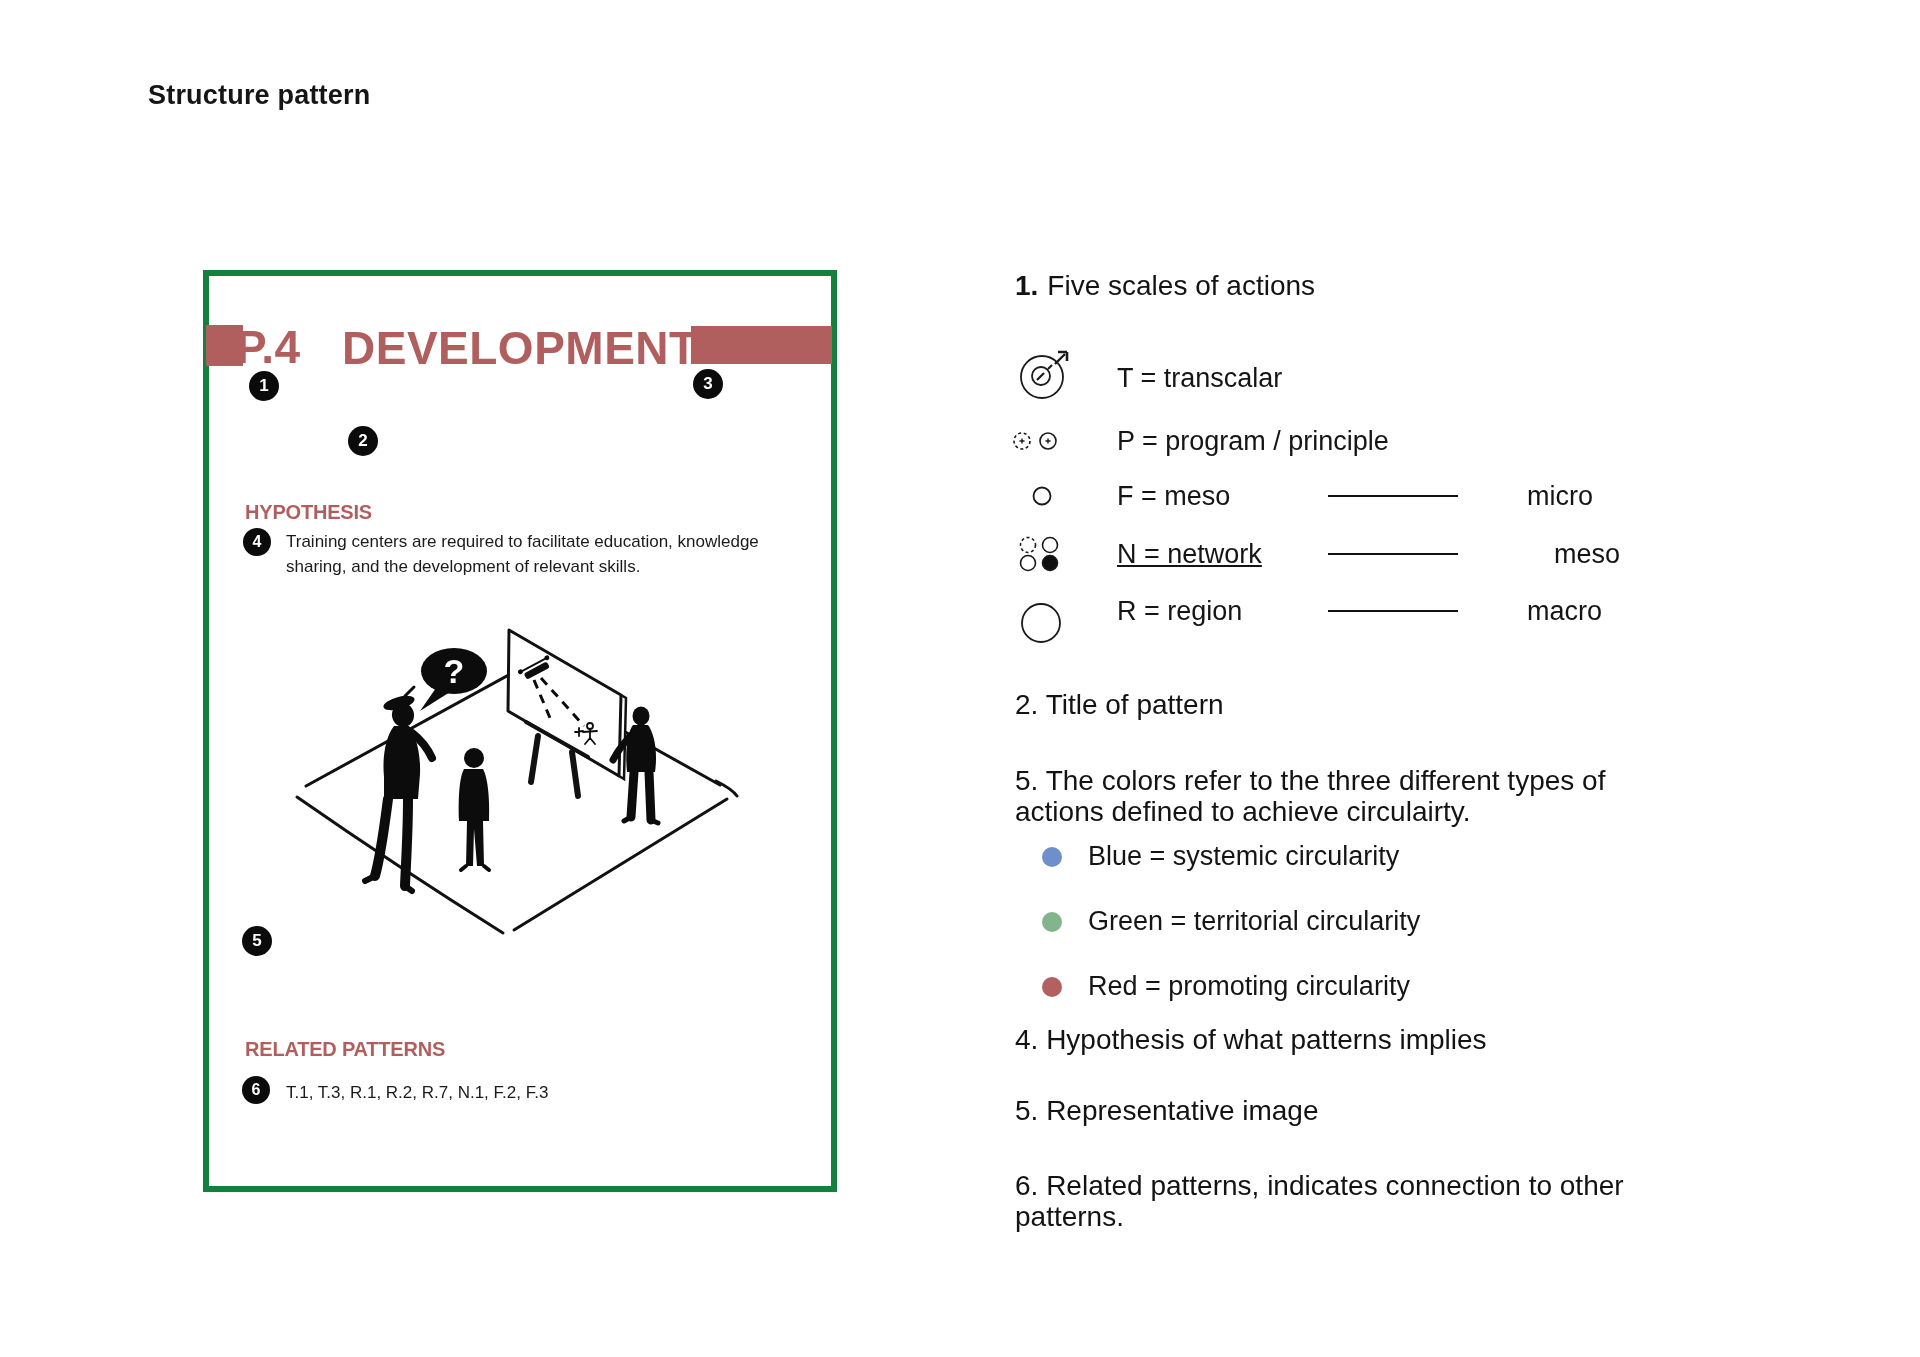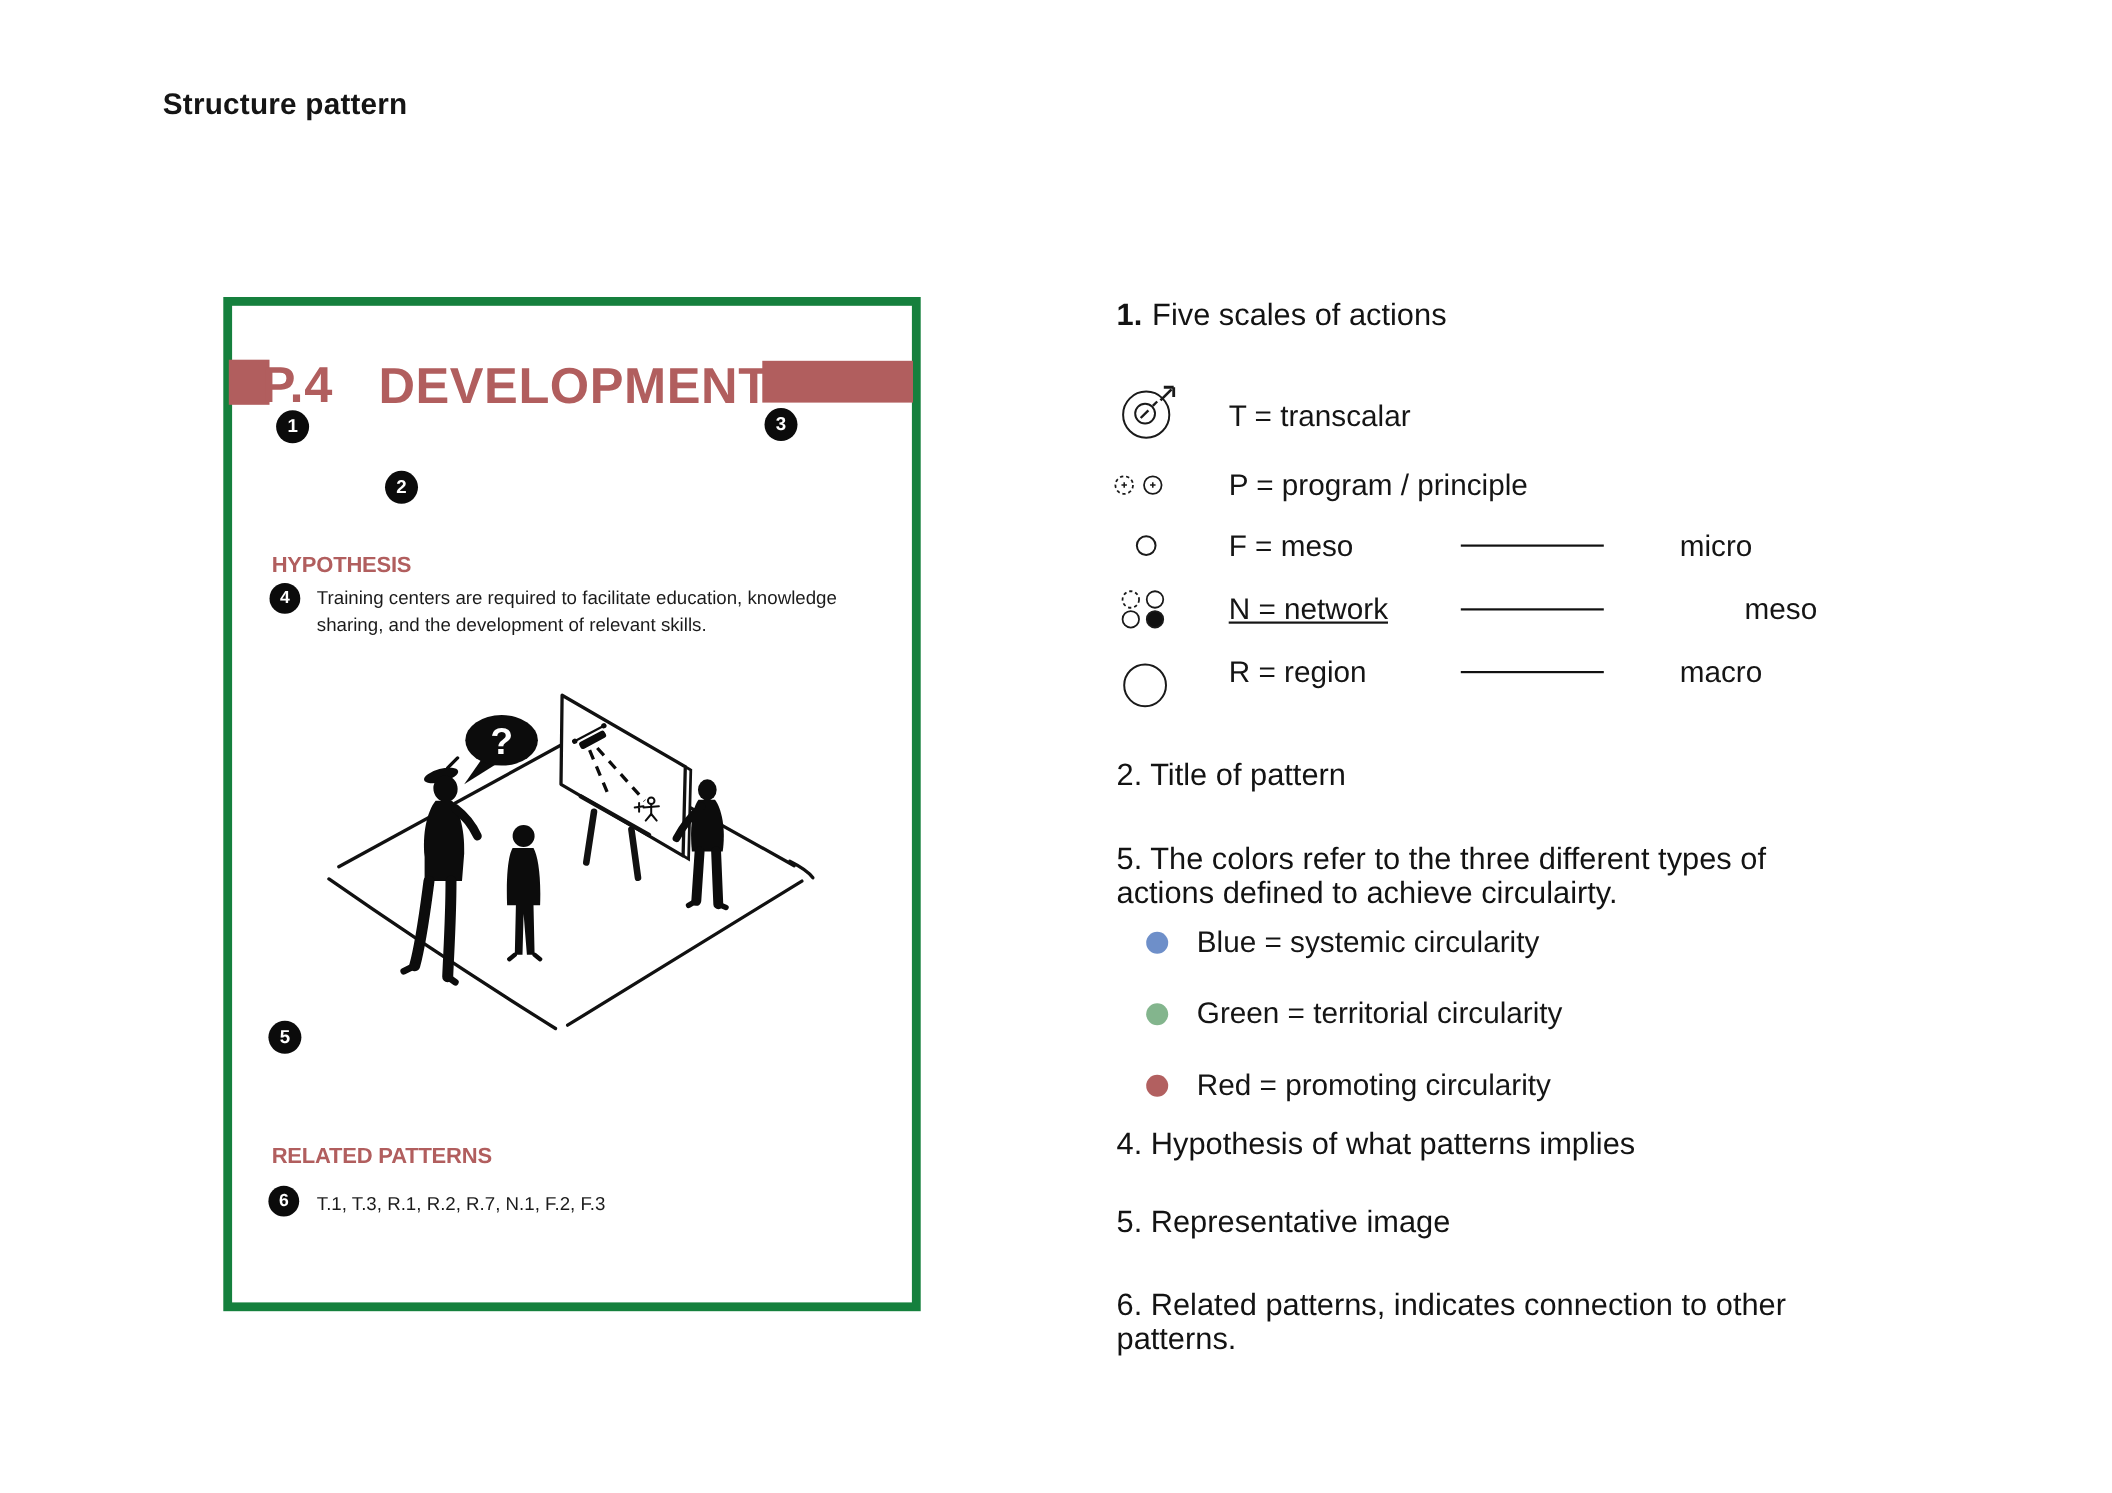--- a/index.html
+++ b/index.html
@@ -6,21 +6,21 @@
   html,body{margin:0;padding:0;background:#fff;}
   .canvas{position:relative;width:1665px;height:1357px;background:#fff;overflow:hidden;
           font-family:"Liberation Sans","DejaVu Sans",sans-serif;color:var(--ink);}
   .abs{position:absolute;}
   .bold{font-weight:bold;}
   .accent{color:var(--accent);}
 
   .page-title{left:148px;top:80px;font-size:27px;font-weight:bold;letter-spacing:.2px;}
 
   
-  .card{left:203px;top:270px;width:634px;height:922px;border:8px solid #15803d;background:#fff;box-sizing:border-box;}
+  .card{left:203px;top:270px;width:634px;height:922px;border:6px solid #15803d;background:#fff;box-sizing:border-box;}
   .corner-square{left:-3px;top:49px;width:37px;height:41px;background:var(--accent);}
   .card-code{left:27px;top:44px;font-size:46px;font-weight:bold;letter-spacing:.5px;}
   .card-title{left:133px;top:44px;font-size:46px;font-weight:bold;line-height:57px;letter-spacing:.5px;white-space:nowrap;}
   .header-bar{left:482px;top:50px;right:-1px;height:38px;background:var(--accent);}
   .badge{background:#0b0b0b;color:#fff;border-radius:50%;text-align:center;font-weight:bold;}
   .badge-30{width:30px;height:30px;line-height:30px;font-size:17px;}
   .badge-28{width:28px;height:28px;line-height:28px;font-size:16px;}
   .card-subhead{font-size:20px;font-weight:bold;letter-spacing:-.2px;color:var(--accent);white-space:nowrap;}
   .card-body{font-size:17px;line-height:25px;color:#1b1b1b;white-space:nowrap;}
 
@@ -167,21 +167,21 @@
   <div class="abs scale-level" style="left:1527px;top:482px;">micro</div>
 
   <svg class="abs" style="left:1018px;top:535px;" width="44" height="40" viewBox="0 0 44 40" fill="none" stroke="#1a1a1a">
     <circle cx="10" cy="10" r="7.5" stroke-width="1.6" stroke-dasharray="3 2.6"></circle>
     <circle cx="32" cy="10" r="7.5" stroke-width="1.6"></circle>
     <circle cx="10" cy="28" r="7.5" stroke-width="1.6"></circle>
     <circle cx="32" cy="28" r="7.5" stroke-width="1.6" fill="#101010"></circle>
   </svg>
   <div class="abs scale-label" style="left:1117px;top:540px;text-decoration:underline;">N = network</div>
   <div class="abs scale-line" style="left:1328px;top:553px;"></div>
-  <div class="abs scale-level" style="left:1586px;top:540px;">meso</div>
+  <div class="abs scale-level" style="left:1554px;top:540px;">meso</div>
 
   <svg class="abs" style="left:1019px;top:599px;" width="46" height="48" viewBox="0 0 46 48" fill="none" stroke="#1a1a1a">
     <circle cx="22" cy="24" r="19" stroke-width="1.8"></circle>
   </svg>
   <div class="abs scale-label" style="left:1117px;top:597px;">R = region</div>
   <div class="abs scale-line" style="left:1328px;top:610px;"></div>
   <div class="abs scale-level" style="left:1527px;top:597px;text-align:center;">macro</div>
 
   <div class="abs sec" style="left:1015px;top:689px;">2. Title of pattern</div>
 

